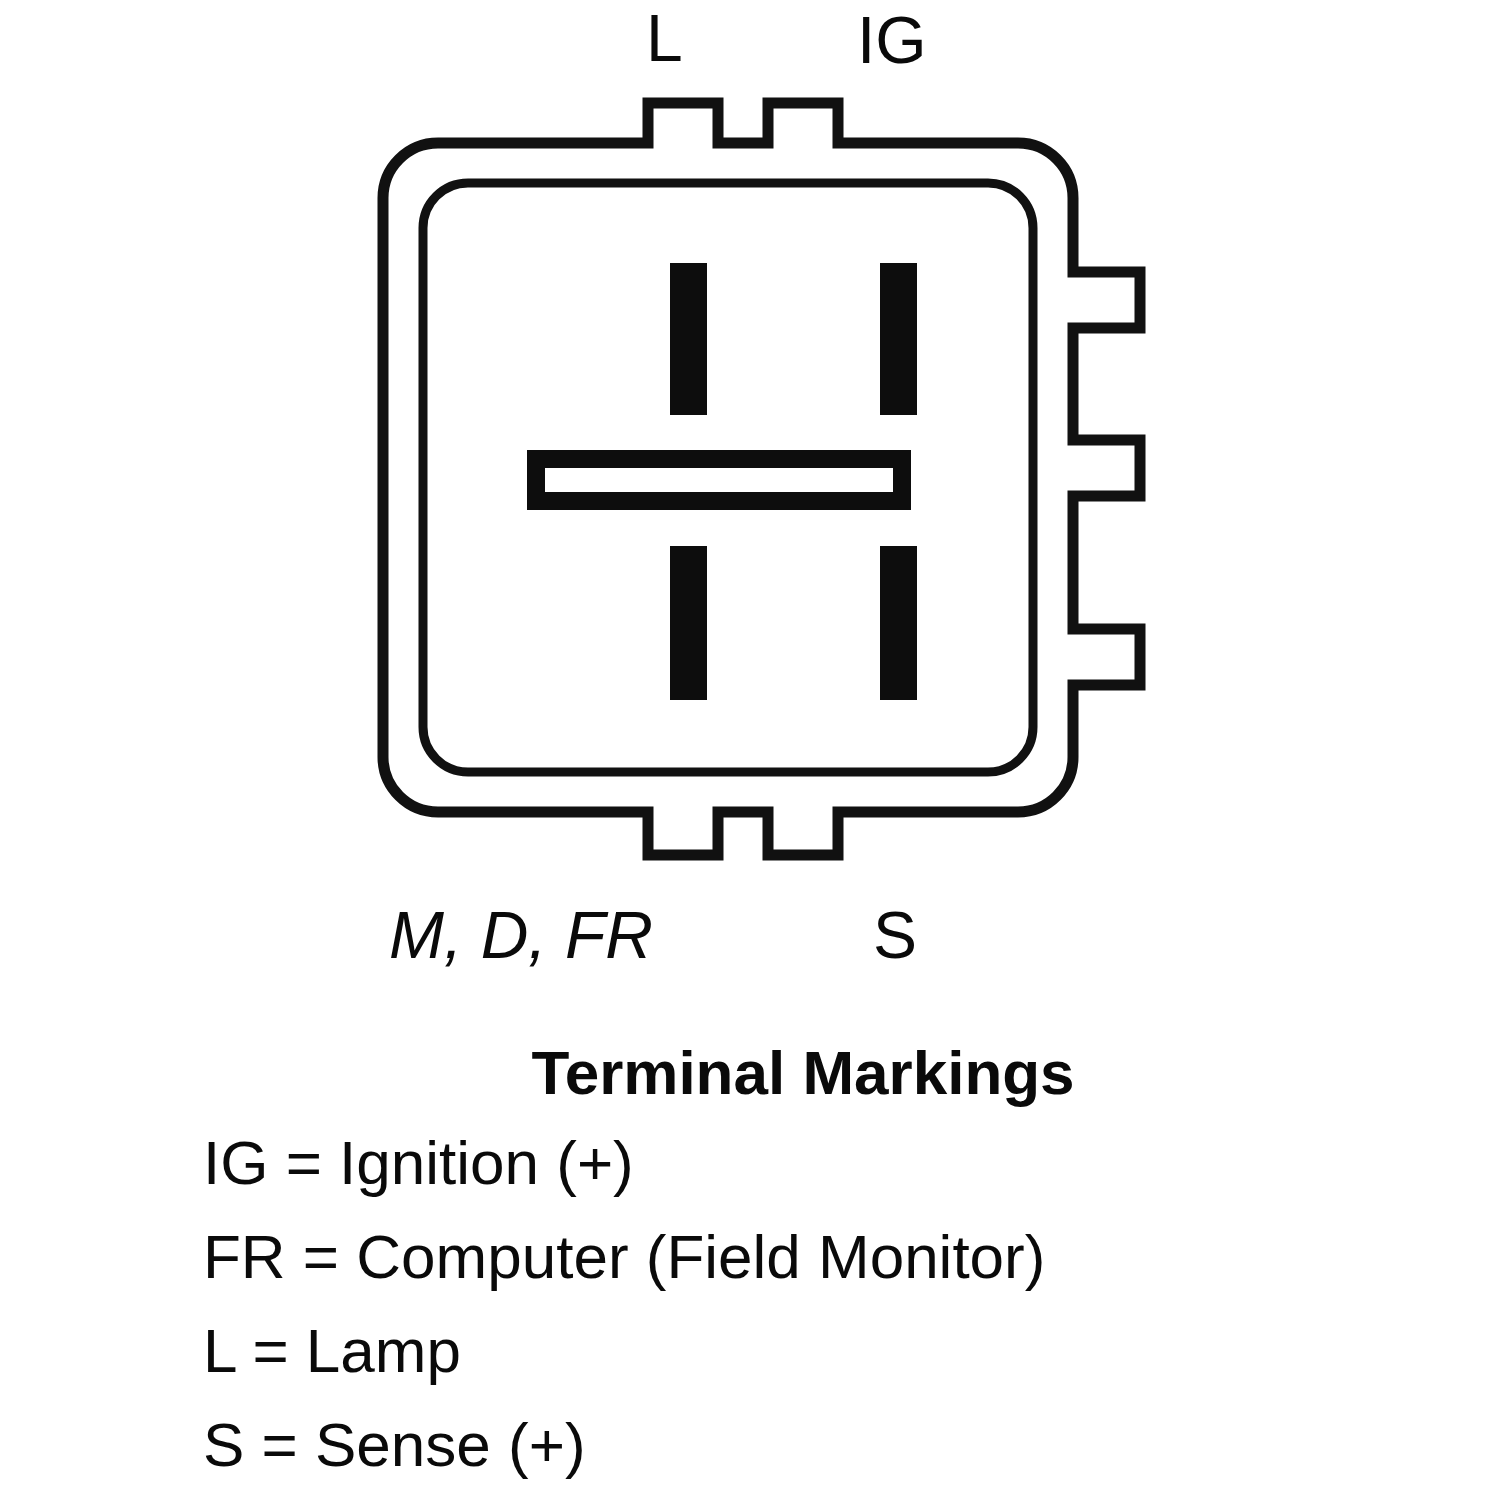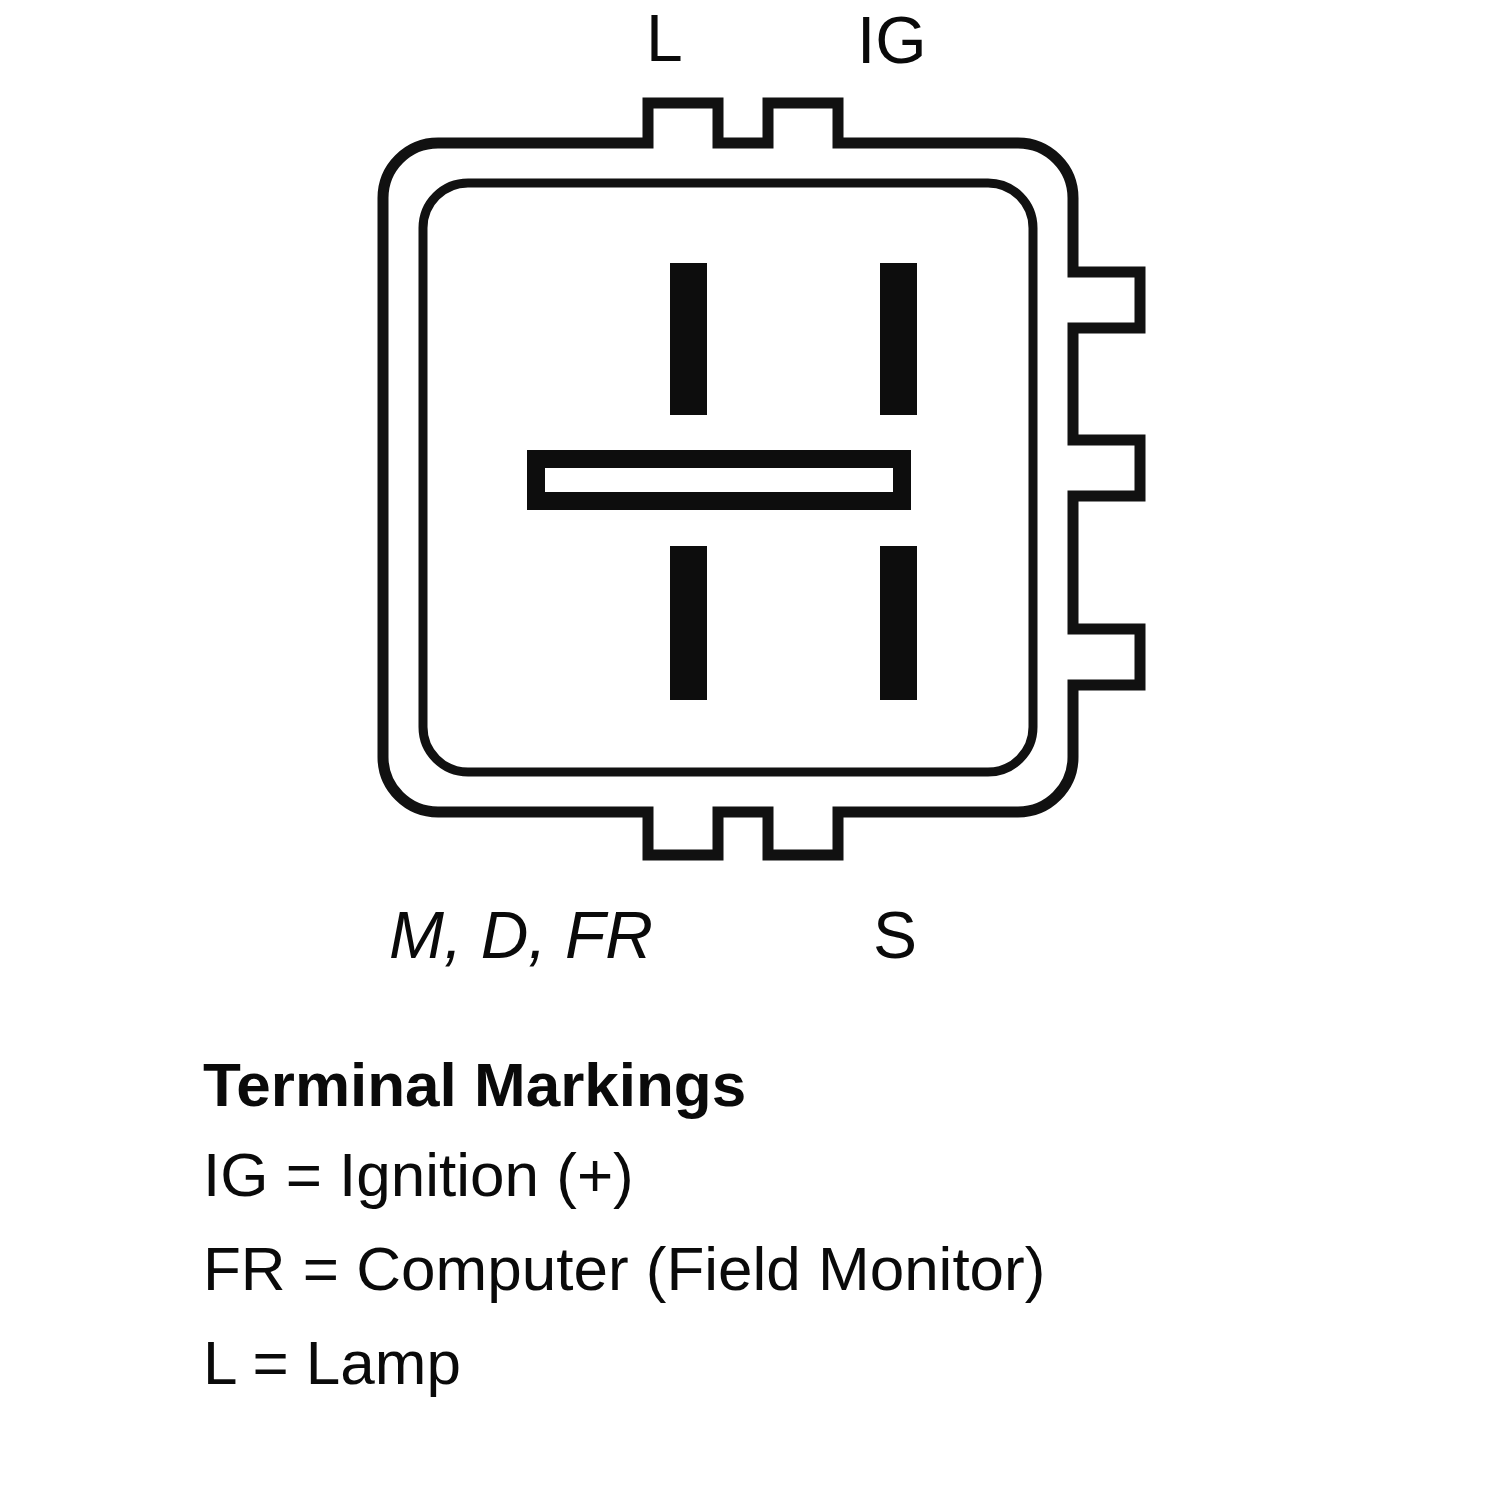--- a/index.html
+++ b/index.html
@@ -56,23 +56,24 @@
     position: absolute;
     left: 203px;
     top: 1038px;
     width: 1200px;
   }
   #legend-title {
     font-family: "Liberation Sans", sans-serif;
     font-size: 62px;
     font-weight: 700;
     line-height: 1.0;
-    margin: 16px 0 28px 0;
+    margin: 4px 0 28px 0;
     color: #0a0a0a;
     white-space: nowrap;
+    text-align: center;
   }
   .legend-line {
     font-family: "Liberation Sans", sans-serif;
     font-size: 62px;
     font-weight: 400;
     line-height: 1.0;
     margin: 0 0 32px 0;
     color: #0a0a0a;
     white-space: nowrap;
   }
@@ -148,15 +149,16 @@
 
   <div id="legend">
     <div id="legend-title">Terminal Markings</div>
 
     <div class="legend-line">IG = Ignition (+)</div>
 
     <div class="legend-line">FR = Computer (Field Monitor)</div>
 
     <div class="legend-line">L = Lamp</div>
 
+    <div class="legend-line">S = Sense (+)</div>
   </div>
 
 </div>
 
 </body></html>

